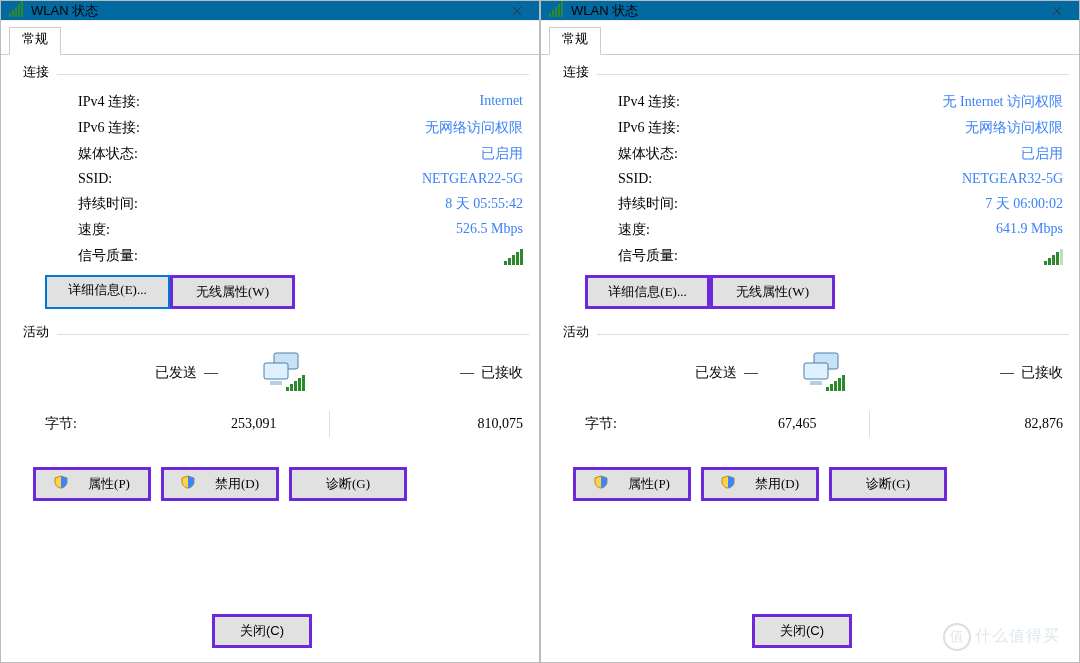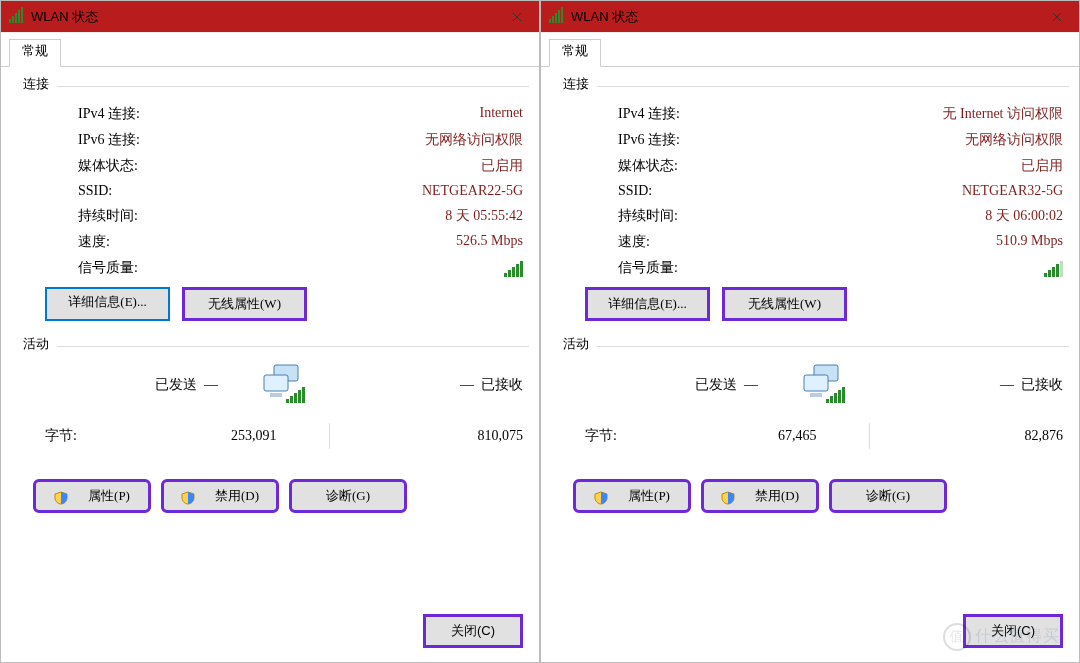--- a/index.html
+++ b/index.html
@@ -23,23 +23,23 @@
   .dialog {
     flex: 1;
     border: 1px solid #bbb;
     display: flex;
     flex-direction: column;
     background: #fff;
   }
   .titlebar {
     display: flex;
     align-items: center;
-    height: 32px;
+    height: 20px;
     padding: 0 0 0 8px;
-    background: #b91c1c;
+    background: #0369a1;
     border-bottom: 1px solid #eee;
   }
   .titlebar .tb-icon {
     width: 16px; height: 16px;
     margin-right: 6px;
     position: relative;
   }
   .titlebar .title-text {
     flex: 1;
     font-size: 13px;
@@ -98,30 +98,29 @@
   .kv-list {
     padding: 0 6px 0 22px;
   }
   .kv {
     display: flex;
     justify-content: space-between;
     padding: 4px 0;
     font-size: 14px;
   }
   .kv-label { color:#000;margin-left:33px; }
-  .kv-value { color:#7f1d1d; text-align:right; }
+  .kv-value { color:#3b82f6; text-align:right; }
   .signal-row {
     display: flex;
     justify-content: space-between;
     align-items: flex-end;
     padding: 4px 0 0 0;
   }
   .btn-row {
     display: flex;
-    gap: 12px;
     padding: 10px 0 6px 22px;
   }
   .btn {
     min-width: 125px;
     padding: 5px 10px;
     font-size: 13px;
     background: #e1e1e1;
     border: 3px solid #6d28d9;
     text-align: center;
     cursor: default;
@@ -158,24 +157,24 @@
   .bytes-sent { text-align: right; padding-right: 24px; }
   .bytes-recv { text-align: right; }
   .vsep {
     width: 1px; height: 26px; background:#ddd; margin: 0 28px;
   }
   .bottom-btns {
     display: flex;
     gap: 10px;
     padding: 30px 0 0 10px;
   }
-  .bottom-btns .btn { min-width: 118px; display:flex; align-items:flex-end; justify-content:center; gap:20px;border-radius:6px; }
+  .bottom-btns .btn { min-width: 118px; display:flex; align-items:flex-start; justify-content:center; gap:20px; }
   .footer {
     display: flex;
-    justify-content: flex-end;
+    justify-content: center;
     padding: 10px 16px 14px 0;
   }
   .footer .btn { min-width: 100px; }
   
   .sigbars { display:inline-flex; align-items:flex-end; gap:1px; height:18px; }
   .sigbars span { width:3px; background:#2b8a2b; display:inline-block; }
   .sigbars span:nth-child(1){height:4px;}
   .sigbars span:nth-child(2){height:7px;}
   .sigbars span:nth-child(3){height:10px;}
   .sigbars span:nth-child(4){height:13px;}
@@ -375,25 +374,25 @@
         <div class="kv">
             <span class="kv-label">媒体状态:</span>
             <span class="kv-value">已启用</span>
           </div>
         <div class="kv">
             <span class="kv-label">SSID:</span>
             <span class="kv-value">NETGEAR32-5G</span>
           </div>
         <div class="kv">
             <span class="kv-label">持续时间:</span>
-            <span class="kv-value">8 天 06:00:02</span>
+            <span class="kv-value">7 天 06:00:02</span>
           </div>
         <div class="kv">
             <span class="kv-label">速度:</span>
-            <span class="kv-value">510.9 Mbps</span>
+            <span class="kv-value">641.9 Mbps</span>
           </div>
         <div class="kv signal-row">
             <span class="kv-label">信号质量:</span>
           <span class="sigbars partial">
               <span></span>
               <span></span>
               <span></span>
               <span></span>
               <span></span>
             </span>

